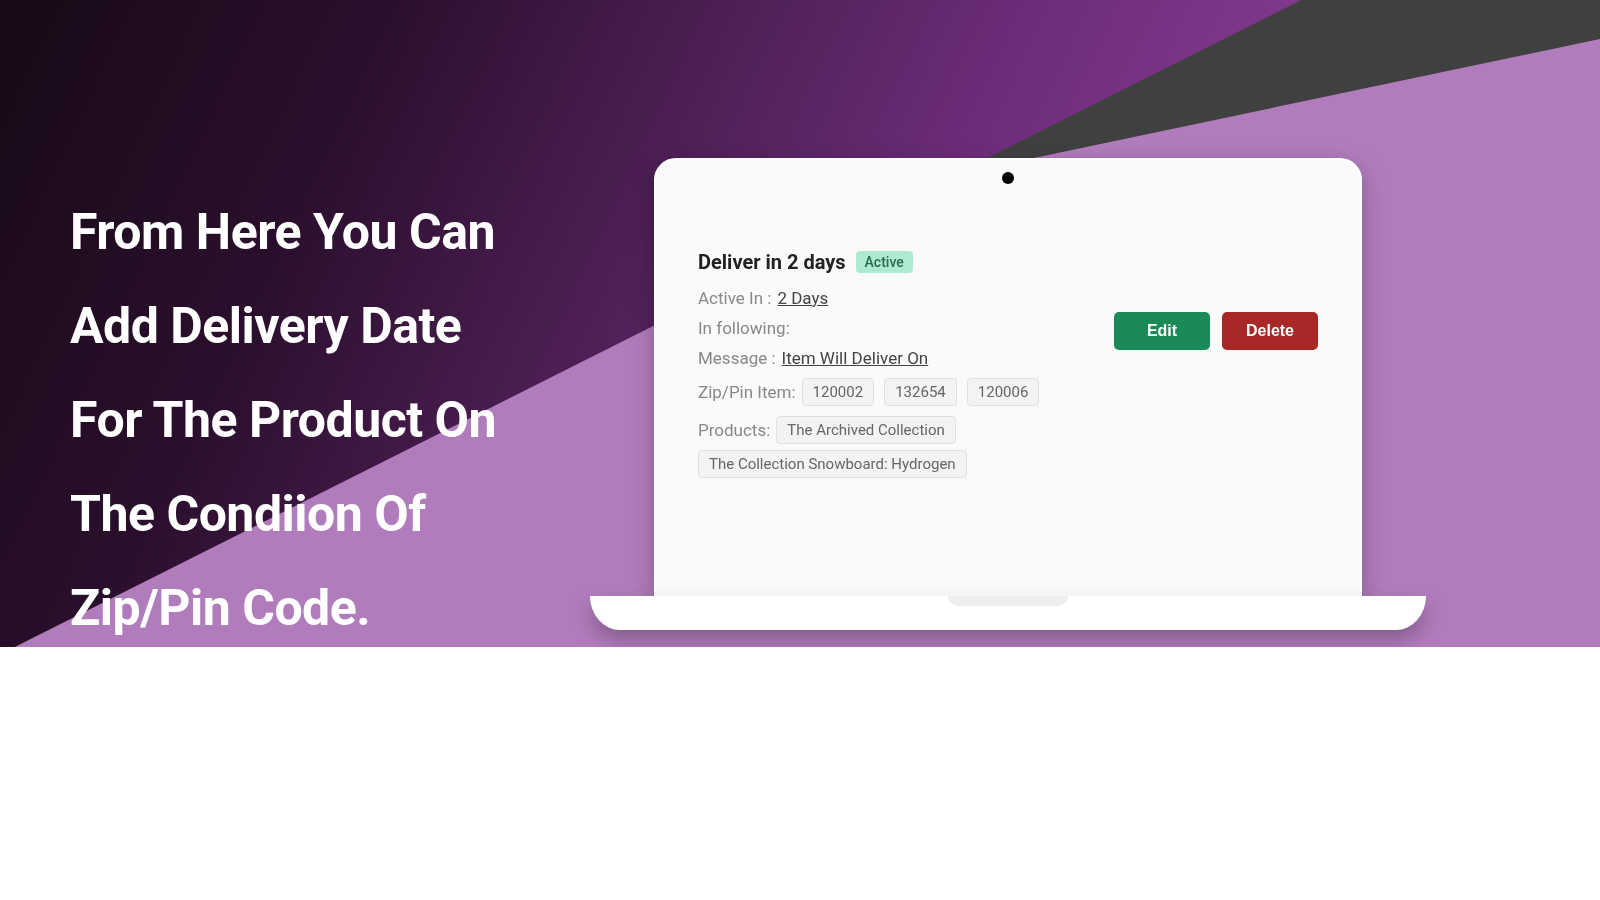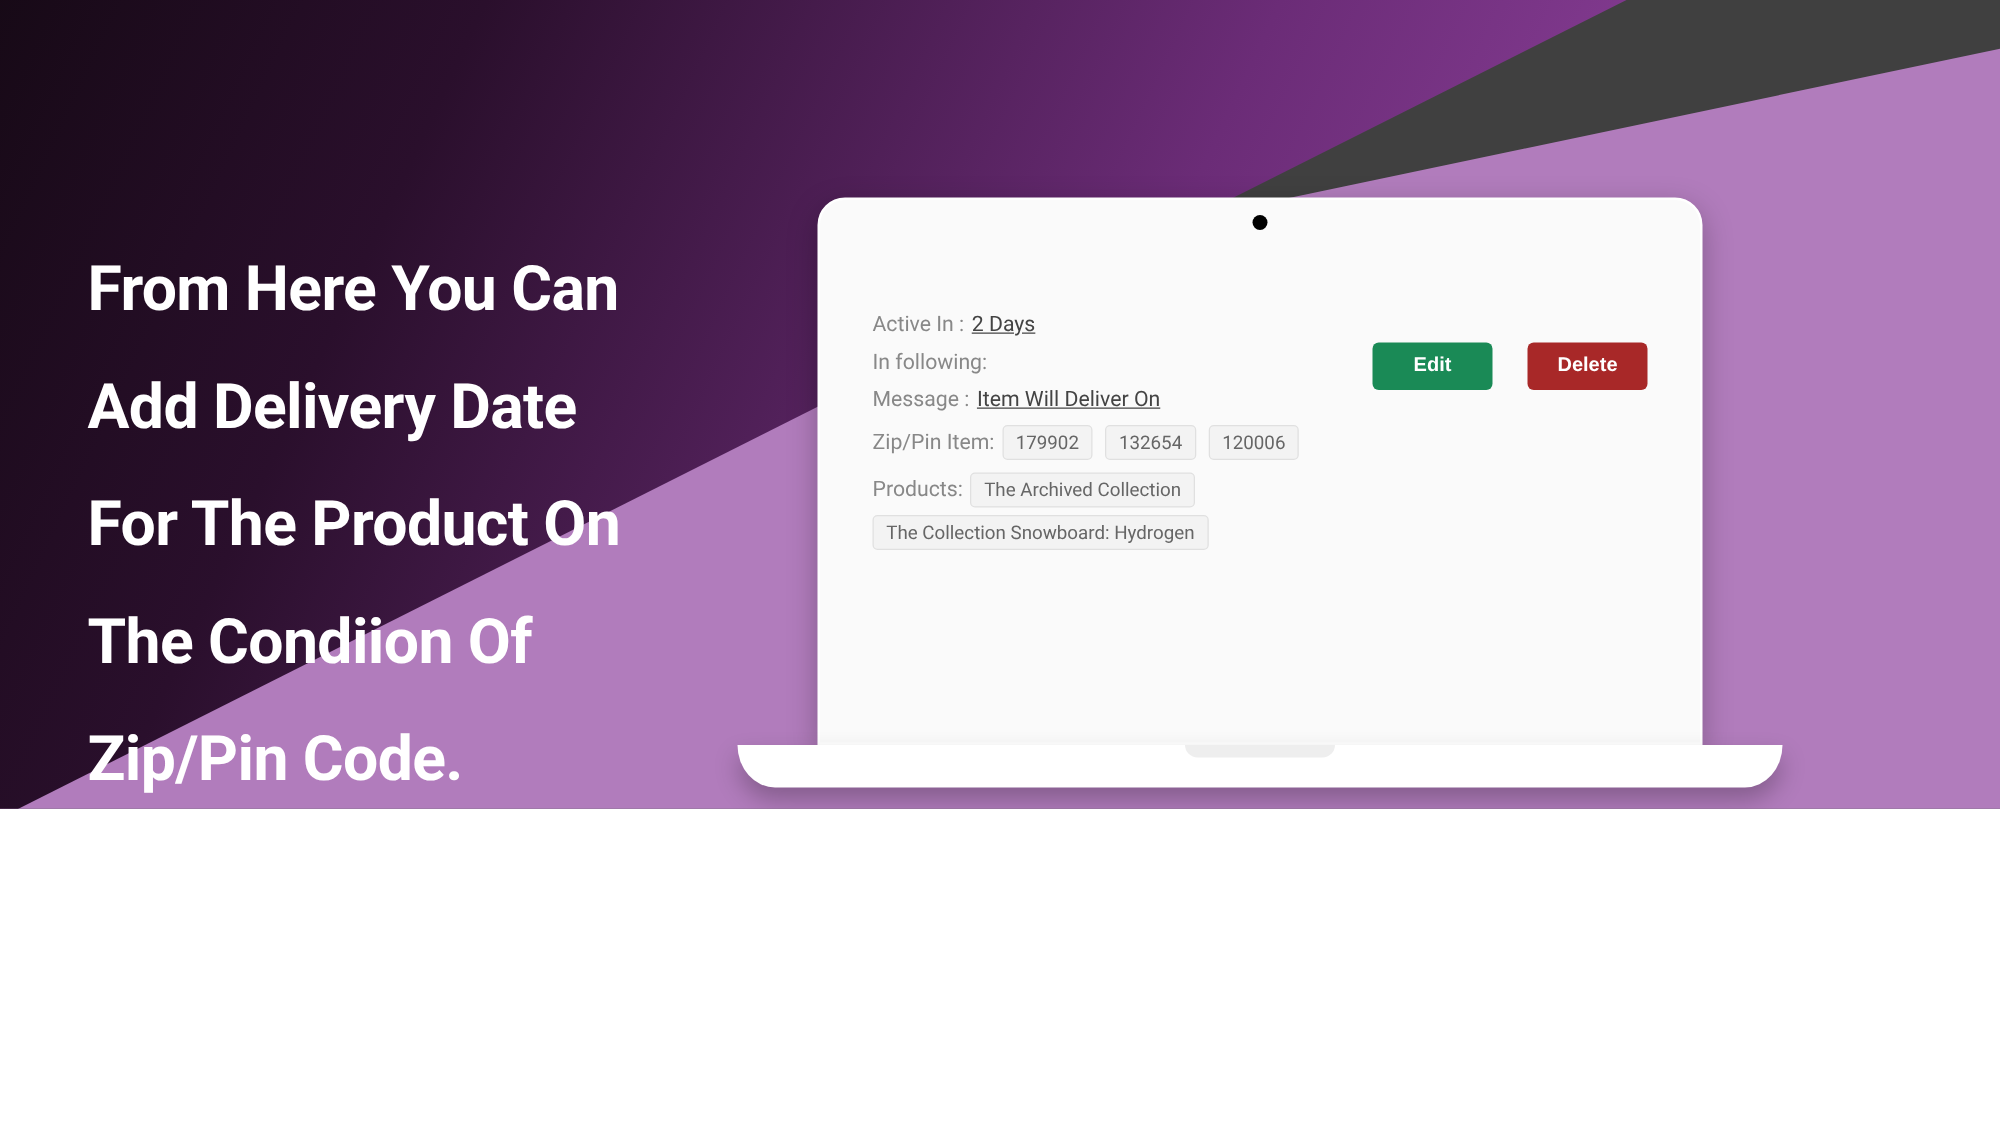--- a/index.html
+++ b/index.html
@@ -111,21 +111,21 @@
   }
   .btn-edit { background: #0f9d58; background: #1a8b5a; background: #198754; background: #1c8f5d; background: #118a4e; background: #1c7a4e; background: #198b5a; }
   .btn-edit { background: #1d8b5c; background: #198754; background: #008060; }
   .btn-edit { background: #188754; background: #1e8d5e; }
   .btn-edit { background: #198754; }
   .btn-edit { background: #1a8756; }
   .btn-edit { background: #1e8a5a; }
   .btn-edit { background: #198754; }
   .btn-delete { background: #b02a2a; background: #a82828; }
   .btn-delete { background: #a42828; }
-  .btn-delete { background: #af2828; margin-left: 16px; }
+  .btn-delete { background: #af2828; }
   .btn-delete { background: #b02a2a; }
   .btn-delete { background: #a82828; }
   .base {
     width: 836px;
     height: 34px;
     margin-left: -45px;
     background: #fff;
     border-radius: 0 0 30px 30px / 0 0 34px 34px;
     box-shadow: 0 10px 20px rgba(0,0,0,0.25);
     position: relative;
@@ -148,37 +148,41 @@
   <div class="light-wedge"></div>
   <div class="dark-wedge"></div>
 
   <div class="headline">From Here You Can<br>Add Delivery Date<br>For The Product On<br>The Condiion Of<br>Zip/Pin Code.</div>
 
   <div class="laptop">
     <div class="screen">
       <div class="camera"></div>
 
       <div class="content">
+        <div class="title-row">
+          <h2>Deliver in 2 days</h2>
+          <span class="badge">Active</span>
+        </div>
 
         <div class="columns">
           <div class="left-col">
             <div class="row">
               <span class="label">Active In :</span>
               <span class="value">2 Days</span>
             </div>
             <div class="row">
               <span class="label">In following:</span>
             </div>
             <div class="row">
               <span class="label">Message :</span>
               <span class="value">Item Will Deliver On</span>
             </div>
             <div class="row">
               <span class="label">Zip/Pin Item:</span>
-              <span class="chip">179902</span>
+              <span class="chip">120002</span>
               <span class="chip">132654</span>
               <span class="chip">120006</span>
             </div>
             <div class="row">
               <span class="label">Products:</span>
               <span class="chip">The Archived Collection</span>
               <span class="chip">The Collection Snowboard: Hydrogen</span>
             </div>
           </div>
 

